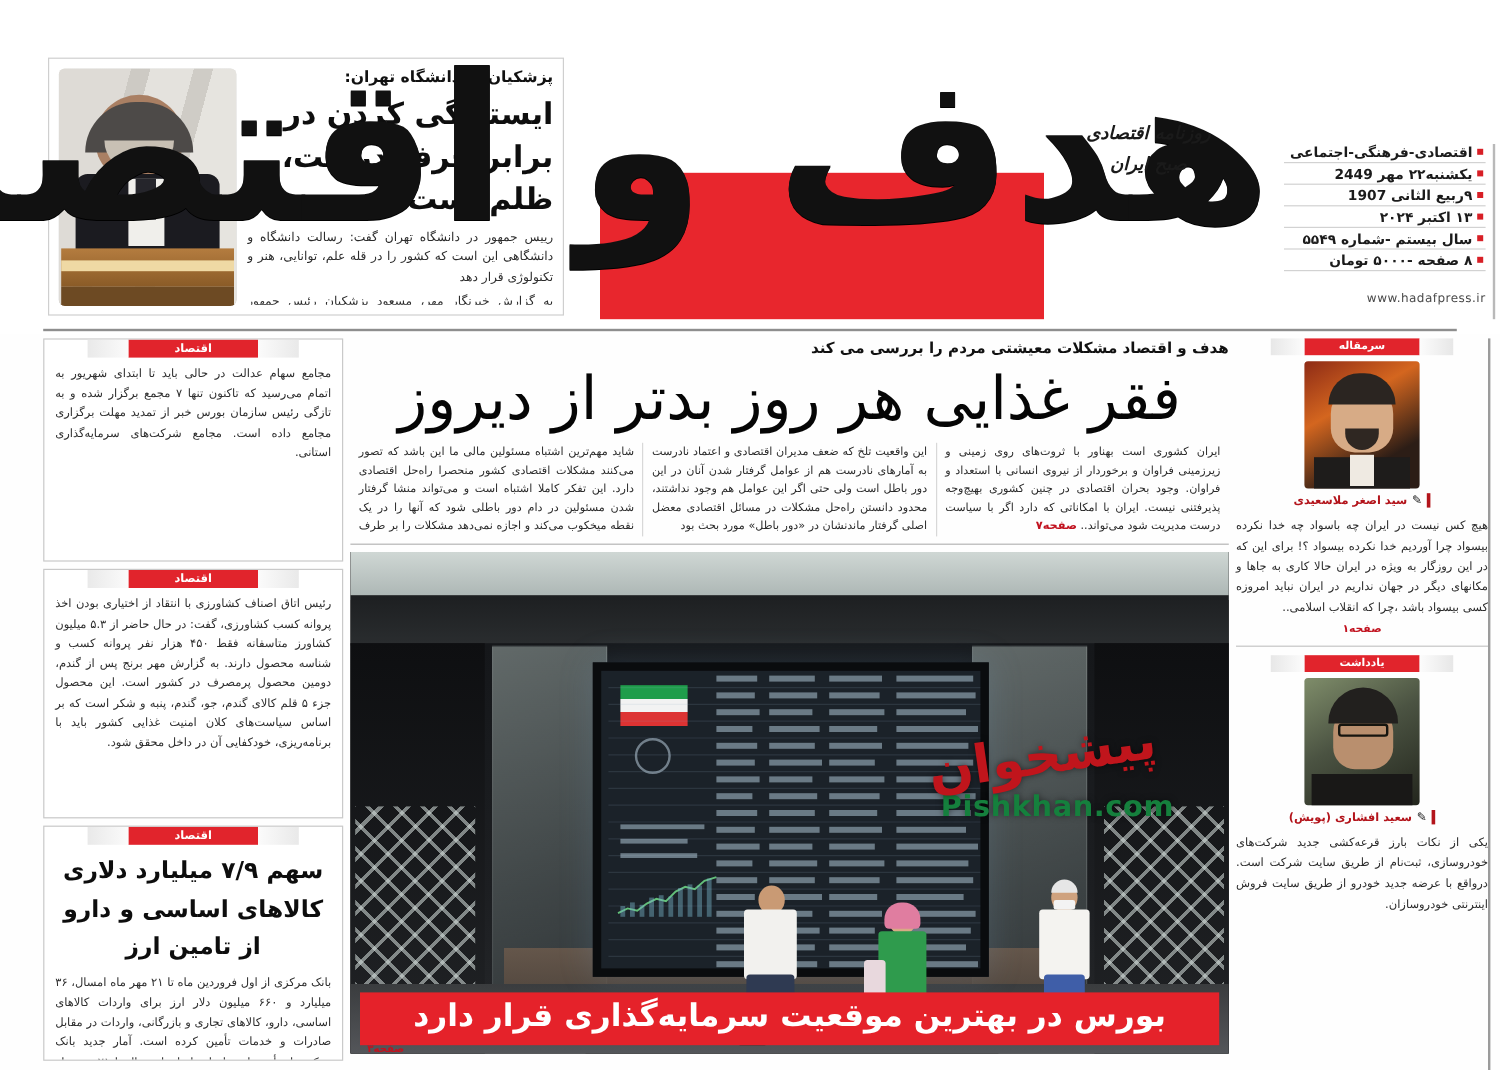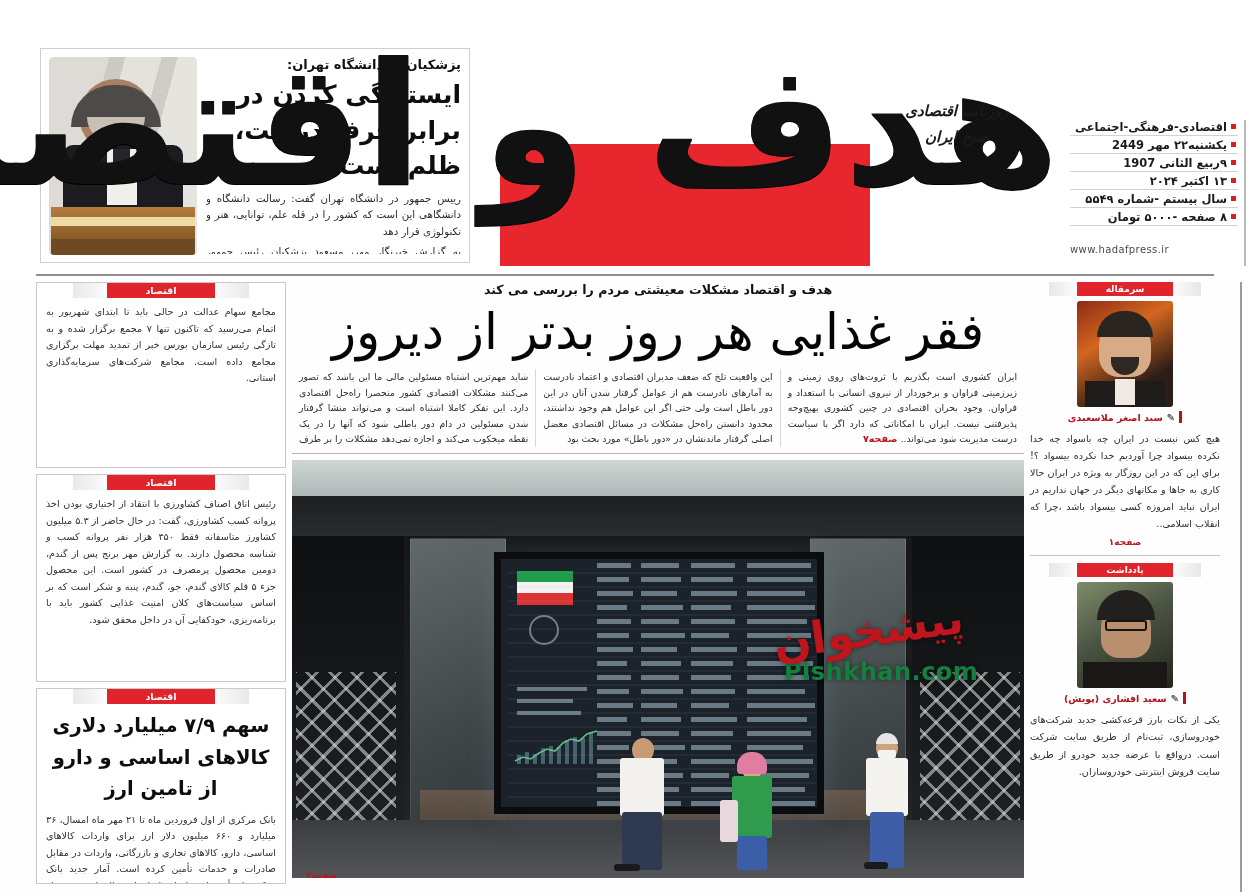--- a/index.html
+++ b/index.html
@@ -57,21 +57,21 @@
   .sq {
     display: inline-block;
     width: 5px; height: 5px;
     background: #d81f26;
     flex: 0 0 auto;
   }
   .info-url {
     margin-top: 18px;
     font-size: 10px;
     color: #4a4a4a;
-    text-align: left;
+    text-align: right;
     direction: ltr;
     letter-spacing: .4px;
   }
 
   
   .logo-wrap {
     position: absolute;
     left: 500px;
     top: 20px;
     width: 560px;
@@ -234,21 +234,21 @@
     text-align: justify;
   }
 
   
   .col-center {
     position: absolute;
     left: 292px; top: 2px;
     width: 732px; height: 610px;
   }
   .lead-kicker {
-    text-align: center;
+    text-align: right;
     font-size: 12.6px;
     font-weight: bold;
     color: #111;
     margin-bottom: 5px;
   }
   .lead-head {
     text-align: center;
     font-size: 50px;
     font-weight: normal;
     color: #050505;
@@ -402,21 +402,21 @@
     font-weight: bold;
     color: #c1121f;
   }
 
   
   .col-right {
     position: absolute;
     left: 1030px; top: 2px;
     width: 212px; height: 610px;
     border-right: 2px solid #9b9b9b;
-    padding-right: 20px;
+    padding-right: 0;
   }
   .edcard { margin-bottom: 8px; }
   .ed-tagbar { display: flex; justify-content: center; margin-bottom: 5px; }
   .ed-tag {
     background: #e1242c;
     color: #fff;
     font-size: 9px;
     font-weight: bold;
     padding: 2px 0;
     width: 96px;
@@ -578,21 +578,21 @@
       </div>
 
     </div>
 
     <div class="col-center">
       <div class="lead-kicker">هدف و اقتصاد مشکلات معیشتی مردم را بررسی می کند</div>
       <div class="lead-head">فقر غذایی هر روز بدتر از دیروز</div>
 
       <div class="lead-cols">
         <div class="lc">
-          <span>ایران کشوری است بگذریم با ثروت‌های روی زمینی و زیرزمینی فراوان و برخوردار از نیروی انسانی با استعداد و فراوان. وجود بحران اقتصادی در چنین کشوری بهیچ‌وجه پذیرفتنی نیست. ایران با امکاناتی که دارد اگر با سیاست درست مدیریت شود می‌تواند..</span>
+          <span>ایران کشوری است بهناور با ثروت‌های روی زمینی و زیرزمینی فراوان و برخوردار از نیروی انسانی با استعداد و فراوان. وجود بحران اقتصادی در چنین کشوری بهیچ‌وجه پذیرفتنی نیست. ایران با امکاناتی که دارد اگر با سیاست درست مدیریت شود می‌تواند..</span>
           <span class="pageref">صفحه۷</span>
         </div>
         <div class="lc">این واقعیت تلخ که ضعف مدیران اقتصادی و اعتماد نادرست به آمارهای نادرست هم از عوامل گرفتار شدن آنان در این دور باطل است ولی حتی اگر این عوامل هم وجود نداشتند، محدود دانستن راه‌حل مشکلات در مسائل اقتصادی معضل اصلی گرفتار ماندنشان در «دور باطل» مورد بحث بود</div>
         <div class="lc">شاید مهم‌ترین اشتباه مسئولین مالی ما این باشد که تصور می‌کنند مشکلات اقتصادی کشور منحصرا راه‌حل اقتصادی دارد. این تفکر کاملا اشتباه است و می‌تواند منشا گرفتار شدن مسئولین در دام دور باطلی شود که آنها را در یک نقطه میخکوب می‌کند و اجازه نمی‌دهد مشکلات را بر طرف کنند بگذریم از</div>
       </div>
 
       <div class="hr-lead"></div>
 
       <div class="main-photo">
         <div class="mp-sky"></div>
@@ -751,20 +751,21 @@
           <div class="fig-body" style="left:6px;top:22px;width:42px;height:58px;background:#f4f3f0;"></div>
           <div class="fig-body" style="left:10px;top:76px;width:34px;height:56px;background:#3f5ea8;"></div>
           <div class="fig-body" style="left:4px;top:126px;width:24px;height:7px;background:#1a1a1a;border-radius:3px;"></div>
         </div>
 
         <div class="watermark">
           <div class="wm-fa">پیشخوان</div>
           <div class="wm-en">Pishkhan.com</div>
         </div>
 
+        <div class="redbanner">بورس در بهترین موقعیت سرمایه‌گذاری قرار دارد</div>
         <div class="banner-pageref">صفحه۳</div>
       </div>
     </div>
 
     <div class="col-right">
 
       <div class="edcard">
         <div class="ed-tagbar">
           <div class="ed-tag">سرمقاله</div>
         </div>

